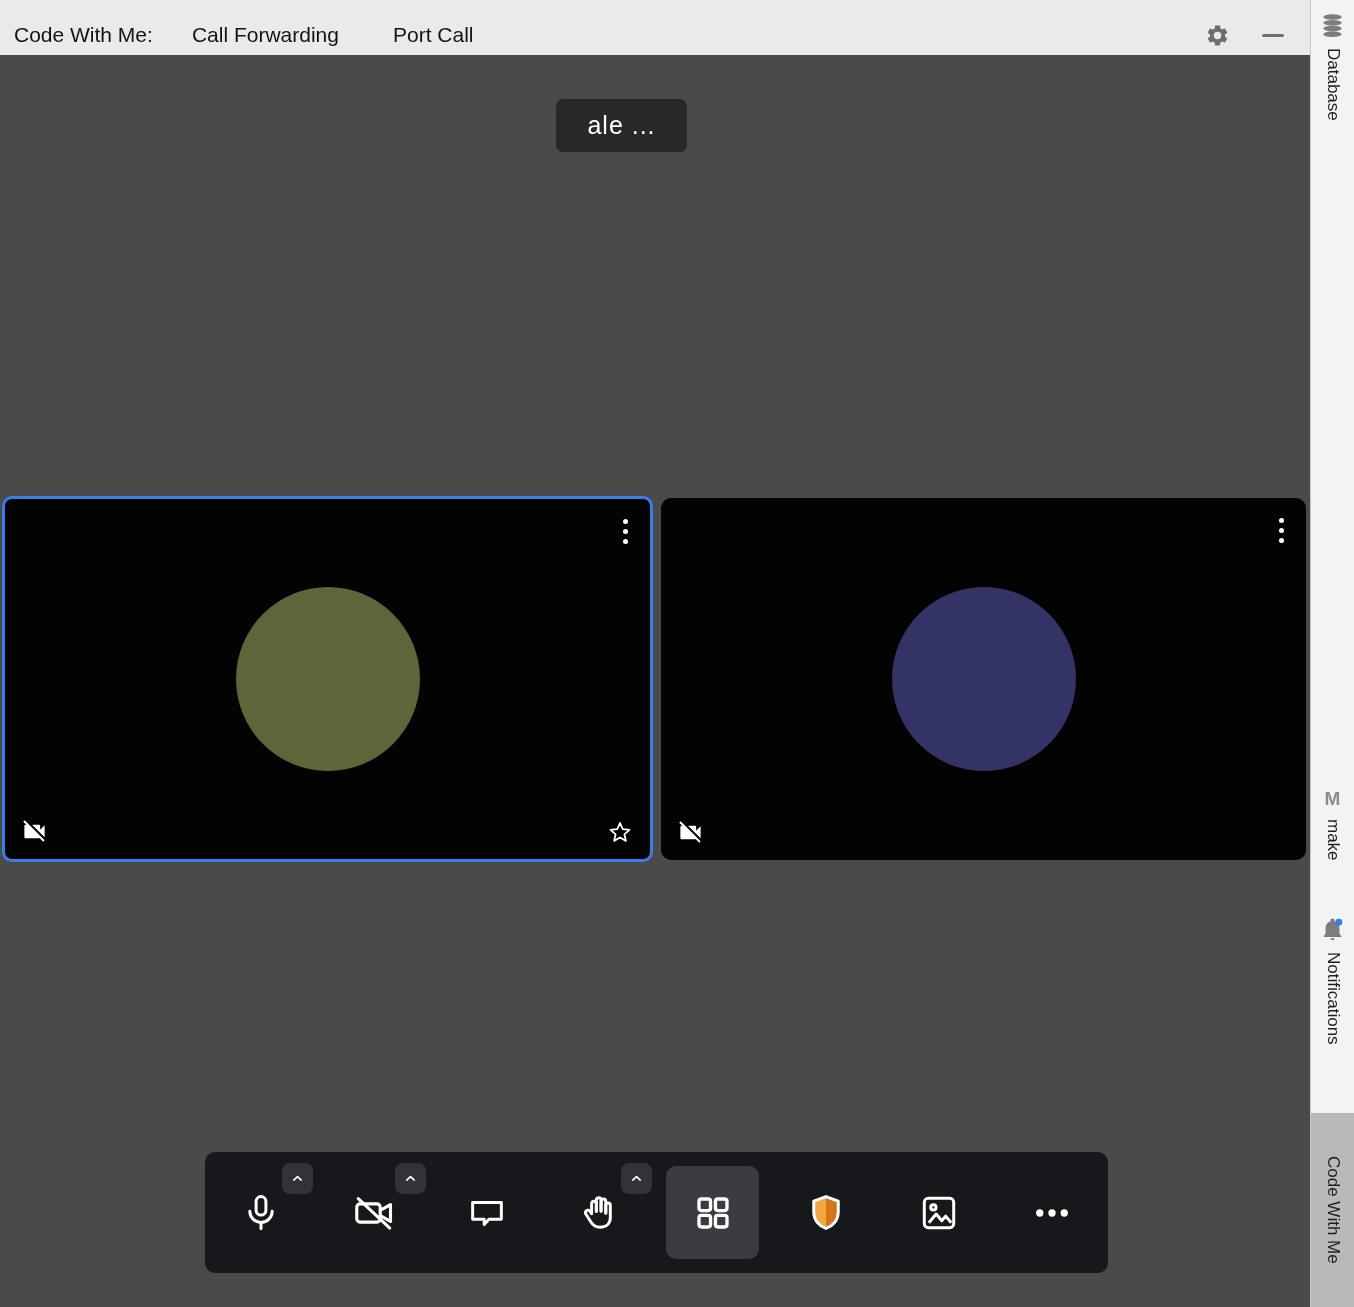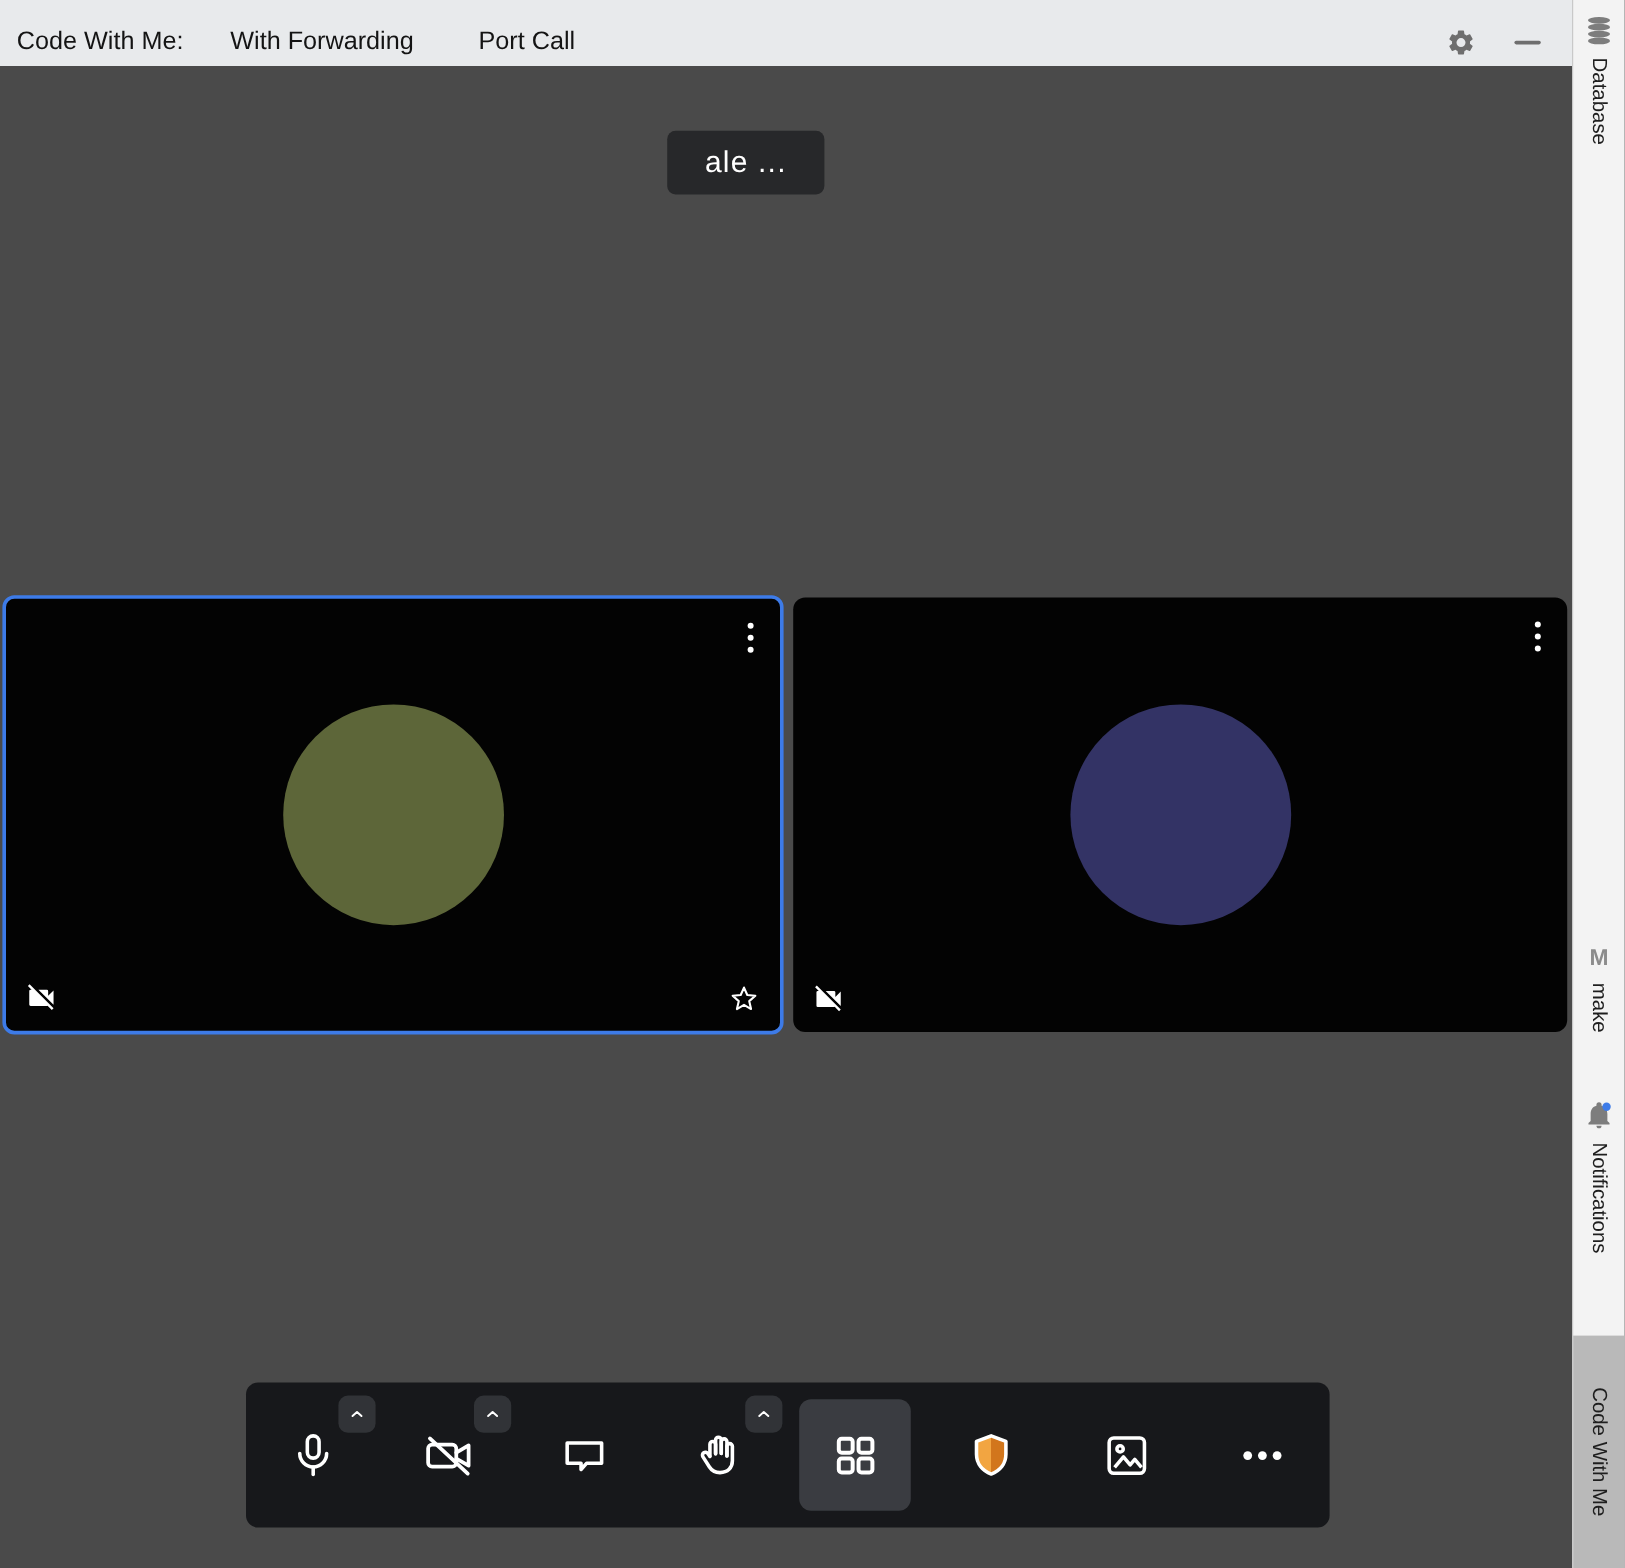--- a/index.html
+++ b/index.html
@@ -18,21 +18,21 @@
          height:5px; border-radius:3px; background:#3d7be8; }
   .hdr-actions { margin-left:auto; display:flex; align-items:center; gap:30px;
          padding-right:24px; }
   .hdr-btn { width:26px; height:26px; display:flex; align-items:center;
          justify-content:center; }
   .minimize-bar { width:22px; height:3px; background:#6e6e6e; border-radius:2px; }
 
   
   .main { position:absolute; left:0; top:55px; width:1310px; height:1252px;
           background:#4a4a4a; }
-  .caller-badge { position:absolute; left:556px; top:54px; height:53px;
+  .caller-badge { position:absolute; left:556px; top:44px; height:53px;
           min-width:131px; padding:0 20px; background:#27282a; border-radius:7px;
           color:#fff; font-size:25px; display:flex; align-items:center;
           justify-content:center; letter-spacing:1px; }
 
   .tile { position:absolute; background:#030303; border-radius:10px; }
   .tile-left  { left:2px;   top:441px; width:651px; height:366px;
                 border:3px solid #3d7be8; }
   .tile-right { left:661px; top:443px; width:645px; height:362px; }
   .avatar { position:absolute; left:50%; top:50%; width:184px; height:184px;
             margin:-92px 0 0 -92px; border-radius:50%; }
@@ -70,21 +70,21 @@
   .sb-cwm { bottom:0; height:194px; background:#b9b9b9; justify-content:center; }
 
   svg { display:block; }
 </style>
 </head>
 <body>
 
 <div class="header">
   <span class="hdr-title">Code With Me:</span>
   <div class="tabs">
-    <div class="tab">With Forwarding</div>
+    <div class="tab">Call Forwarding</div>
     <div class="tab active">Port Call</div>
   </div>
   <div class="hdr-actions">
     <div class="hdr-btn">
       <span>
         <svg width="25" height="25" viewBox="0 0 24 24" fill="#6e6e6e">
             <path d="M19.14 12.94c.04-.3.06-.61.06-.94 0-.32-.02-.64-.07-.94l2.03-1.58a.49.49 0 0 0 .12-.61l-1.92-3.32a.49.49 0 0 0-.59-.22l-2.39.96c-.5-.38-1.03-.7-1.62-.94l-.36-2.54a.48.48 0 0 0-.48-.41h-3.84c-.24 0-.43.17-.47.41l-.36 2.54c-.59.24-1.13.57-1.62.94l-2.39-.96a.49.49 0 0 0-.59.22L2.74 8.87c-.12.21-.08.47.12.61l2.03 1.58c-.05.3-.09.63-.09.94s.02.64.07.94l-2.03 1.58a.49.49 0 0 0-.12.61l1.92 3.32c.12.22.37.29.59.22l2.39-.96c.5.38 1.03.7 1.62.94l.36 2.54c.05.24.24.41.48.41h3.84c.24 0 .44-.17.47-.41l.36-2.54c.59-.24 1.13-.56 1.62-.94l2.39.96c.22.08.47 0 .59-.22l1.92-3.32a.49.49 0 0 0-.12-.61l-2.01-1.58zM12 15.6a3.6 3.6 0 1 1 0-7.2 3.6 3.6 0 0 1 0 7.2z"></path>
           </svg>
       </span>
     </div>

